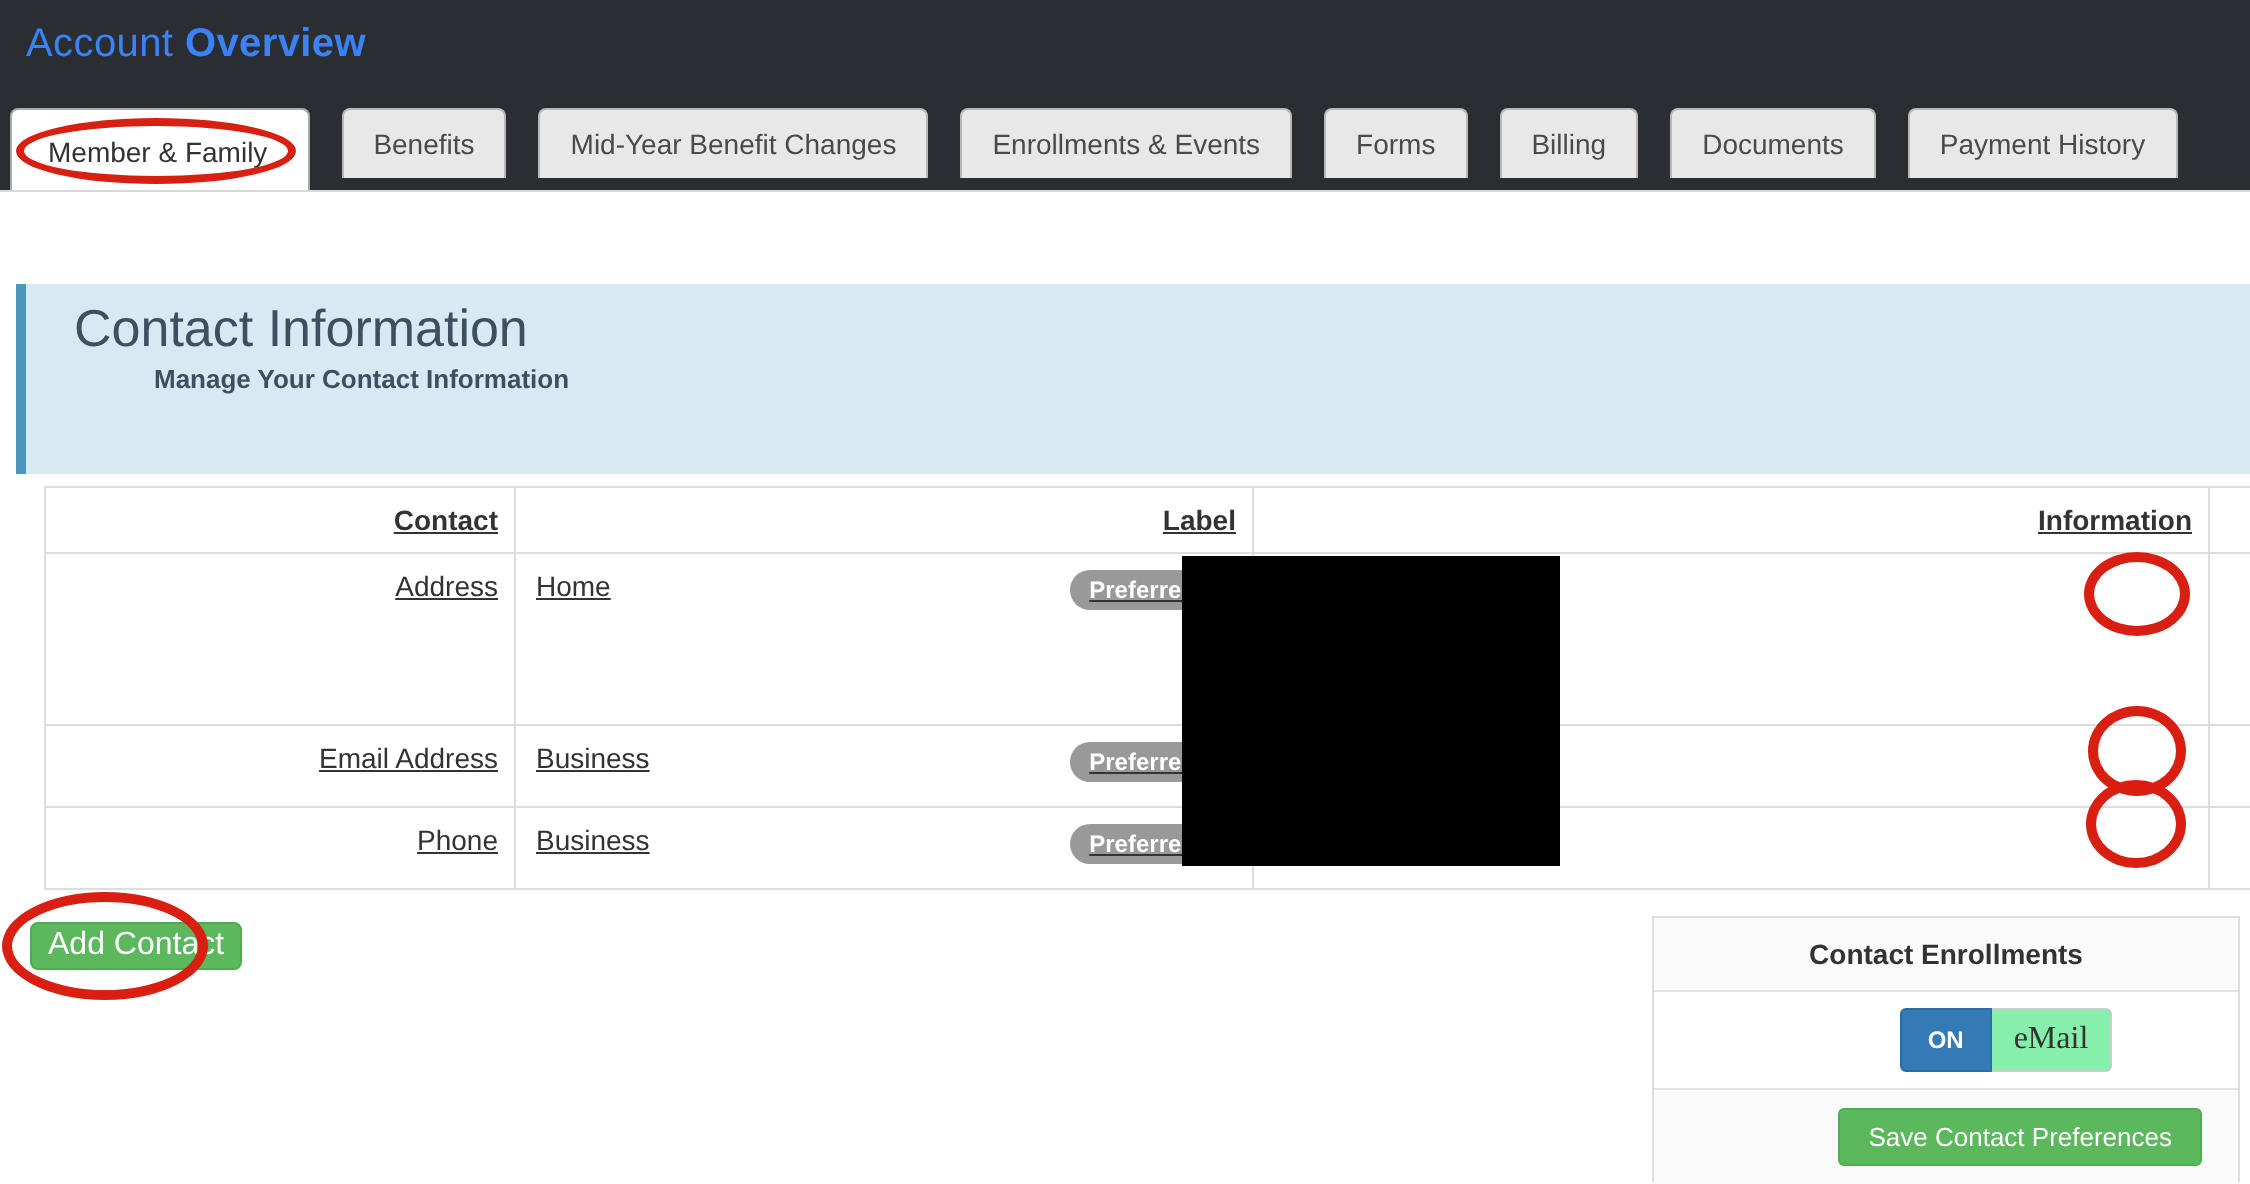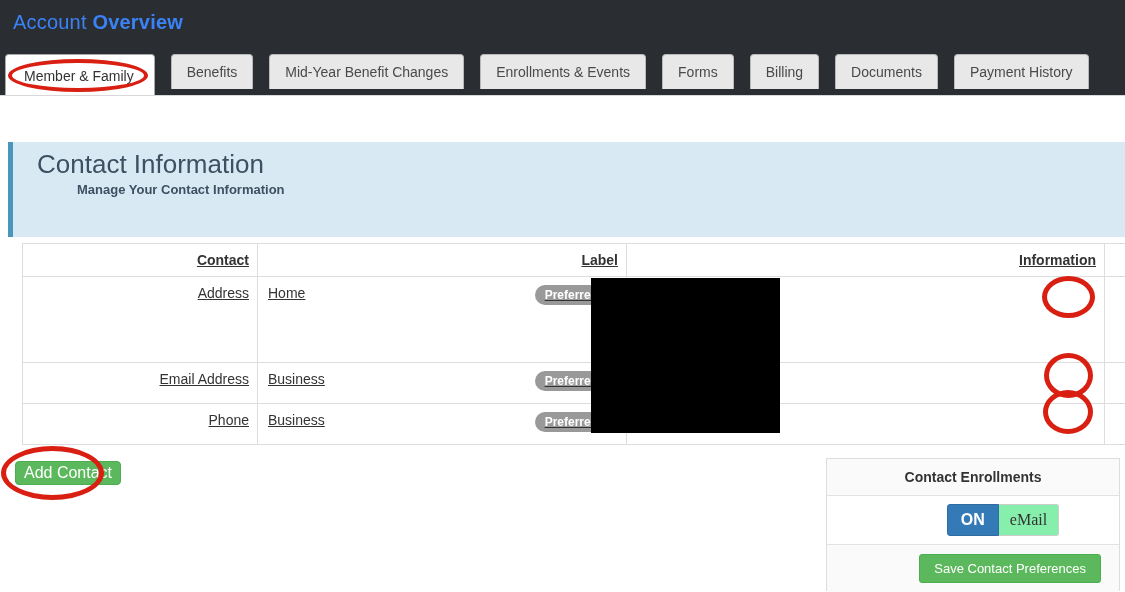--- a/index.html
+++ b/index.html
@@ -71,21 +71,21 @@
   
   .prefs{position:absolute;left:826px;top:458px;width:294px;height:133px;
          border:1px solid #ddd;box-sizing:border-box;background:#fff;font-size:14px;}
   .prefs-header{height:36px;background:#fafafa;border-bottom:1px solid #e3e3e3;
                 display:flex;align-items:center;justify-content:center;
                 font-weight:bold;color:#333;}
   .prefs-toggle-row{height:48px;display:flex;align-items:center;justify-content:center;
                     background:#fff;border-bottom:1px solid #e3e3e3;}
   .toggle-group{display:flex;margin-left:60px;}
   .btn-on{background:#337ab7;border:1px solid #2e6da4;color:#fff;font-weight:bold;
-          font-size:16px;padding:6px 13px;border-radius:3px 0 0 3px;cursor:pointer;
+          font-size:12px;padding:6px 13px;border-radius:3px 0 0 3px;cursor:pointer;
           font-family:"Liberation Sans",sans-serif;}
   .btn-email{background:#86efac;border:1px solid #ccc;border-left:none;color:#333;
              font-size:16px;padding:6px 11px;border-radius:0 3px 3px 0;cursor:pointer;
              font-family:Liberation Serif, serif;}
   .prefs-save-row{height:47px;background:#fafafa;display:flex;align-items:center;}
   .btn-save{margin-left:auto;margin-right:18px;background:#5cb85c;
             border:1px solid #4cae4c;color:#fff;font-size:13px;padding:6px 14px;
             border-radius:3px;cursor:pointer;font-family:"Liberation Sans",sans-serif;}
 </style>
 </head>

